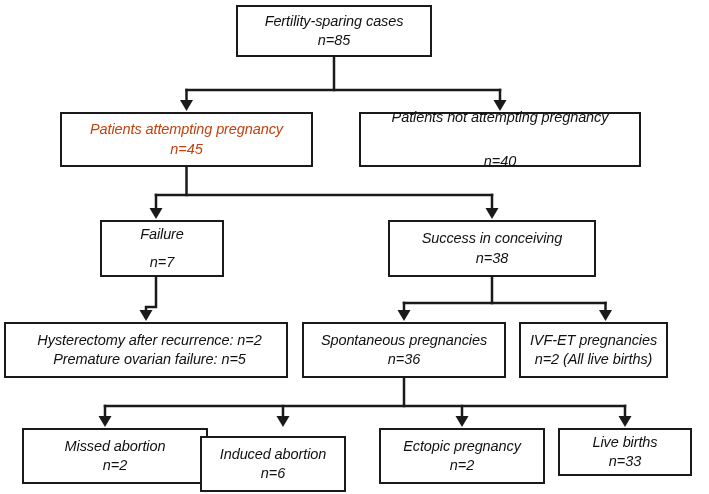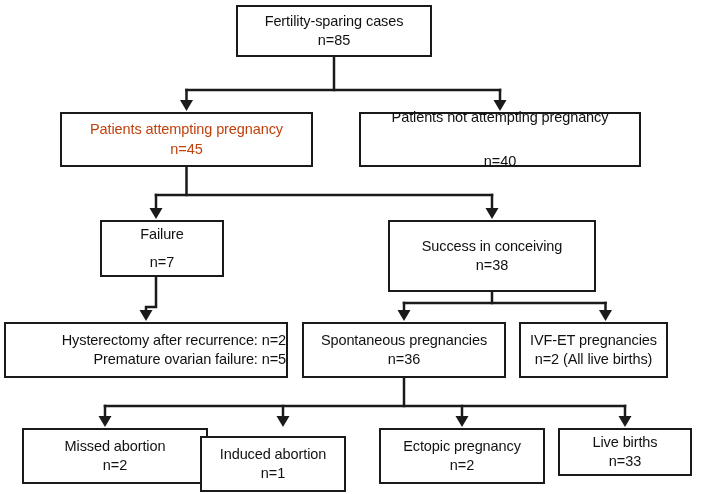--- a/index.html
+++ b/index.html
@@ -33,27 +33,28 @@
     border: 2.5px solid #1a1a1a;
     background: #ffffff;
     color: #111111;
     display: flex;
     flex-direction: column;
     justify-content: center;
     font-size: 14.5px;
     line-height: 1.32;
     letter-spacing: -0.1px;
     z-index: 2;
+    font-style: italic;
   }
   .node.center {
     align-items: center;
     text-align: center;
   }
   .node.left {
-    align-items: flex-end;
+    align-items: center;
     text-align: left;
     padding-left: 7px;
   }
   .node .line1,
   .node .line2 {
     display: block;
     white-space: nowrap;
   }
 </style>
 </head>
@@ -101,21 +102,21 @@
       <span class="line2">n=45</span>
     </div>
     <div class="node center" style="left: 359px; top: 112px; width: 282px; height: 55px; border-color: rgb(26, 26, 26); color: rgb(17, 17, 17); gap: 25px;">
       <span class="line1">Patients not attempting pregnancy</span>
       <span class="line2">n=40</span>
     </div>
     <div class="node center" style="left: 100px; top: 220px; width: 124px; height: 57px; border-color: rgb(26, 26, 26); color: rgb(17, 17, 17); gap: 9px;">
       <span class="line1">Failure</span>
       <span class="line2">n=7</span>
     </div>
-    <div class="node center" style="left: 388px; top: 220px; width: 208px; height: 72px; border-color: rgb(26, 26, 26); color: rgb(17, 17, 17);">
+    <div class="node center" style="left: 388px; top: 220px; width: 208px; height: 57px; border-color: rgb(26, 26, 26); color: rgb(17, 17, 17);">
       <span class="line1">Success in conceiving</span>
       <span class="line2">n=38</span>
     </div>
     <div class="node left" style="left: 4px; top: 322px; width: 284px; height: 56px; border-color: rgb(26, 26, 26); color: rgb(17, 17, 17);">
       <span class="line1">Hysterectomy after recurrence: n=2</span>
       <span class="line2">Premature ovarian failure: n=5</span>
     </div>
     <div class="node center" style="left: 302px; top: 322px; width: 204px; height: 56px; border-color: rgb(26, 26, 26); color: rgb(17, 17, 17);">
       <span class="line1">Spontaneous pregnancies</span>
       <span class="line2">n=36</span>
@@ -123,21 +124,21 @@
     <div class="node center" style="left: 519px; top: 322px; width: 149px; height: 56px; border-color: rgb(26, 26, 26); color: rgb(17, 17, 17);">
       <span class="line1">IVF-ET pregnancies</span>
       <span class="line2">n=2 (All live births)</span>
     </div>
     <div class="node center" style="left: 22px; top: 428px; width: 186px; height: 56px; border-color: rgb(26, 26, 26); color: rgb(17, 17, 17);">
       <span class="line1">Missed abortion</span>
       <span class="line2">n=2</span>
     </div>
     <div class="node center" style="left: 200px; top: 436px; width: 146px; height: 56px; border-color: rgb(26, 26, 26); color: rgb(17, 17, 17);">
       <span class="line1">Induced abortion</span>
-      <span class="line2">n=1</span>
+      <span class="line2">n=6</span>
     </div>
     <div class="node center" style="left: 379px; top: 428px; width: 166px; height: 56px; border-color: rgb(26, 26, 26); color: rgb(17, 17, 17);">
       <span class="line1">Ectopic pregnancy</span>
       <span class="line2">n=2</span>
     </div>
     <div class="node center" style="left: 558px; top: 428px; width: 134px; height: 48px; border-color: rgb(26, 26, 26); color: rgb(17, 17, 17);">
       <span class="line1">Live births</span>
       <span class="line2">n=33</span>
     </div>
   </div>

